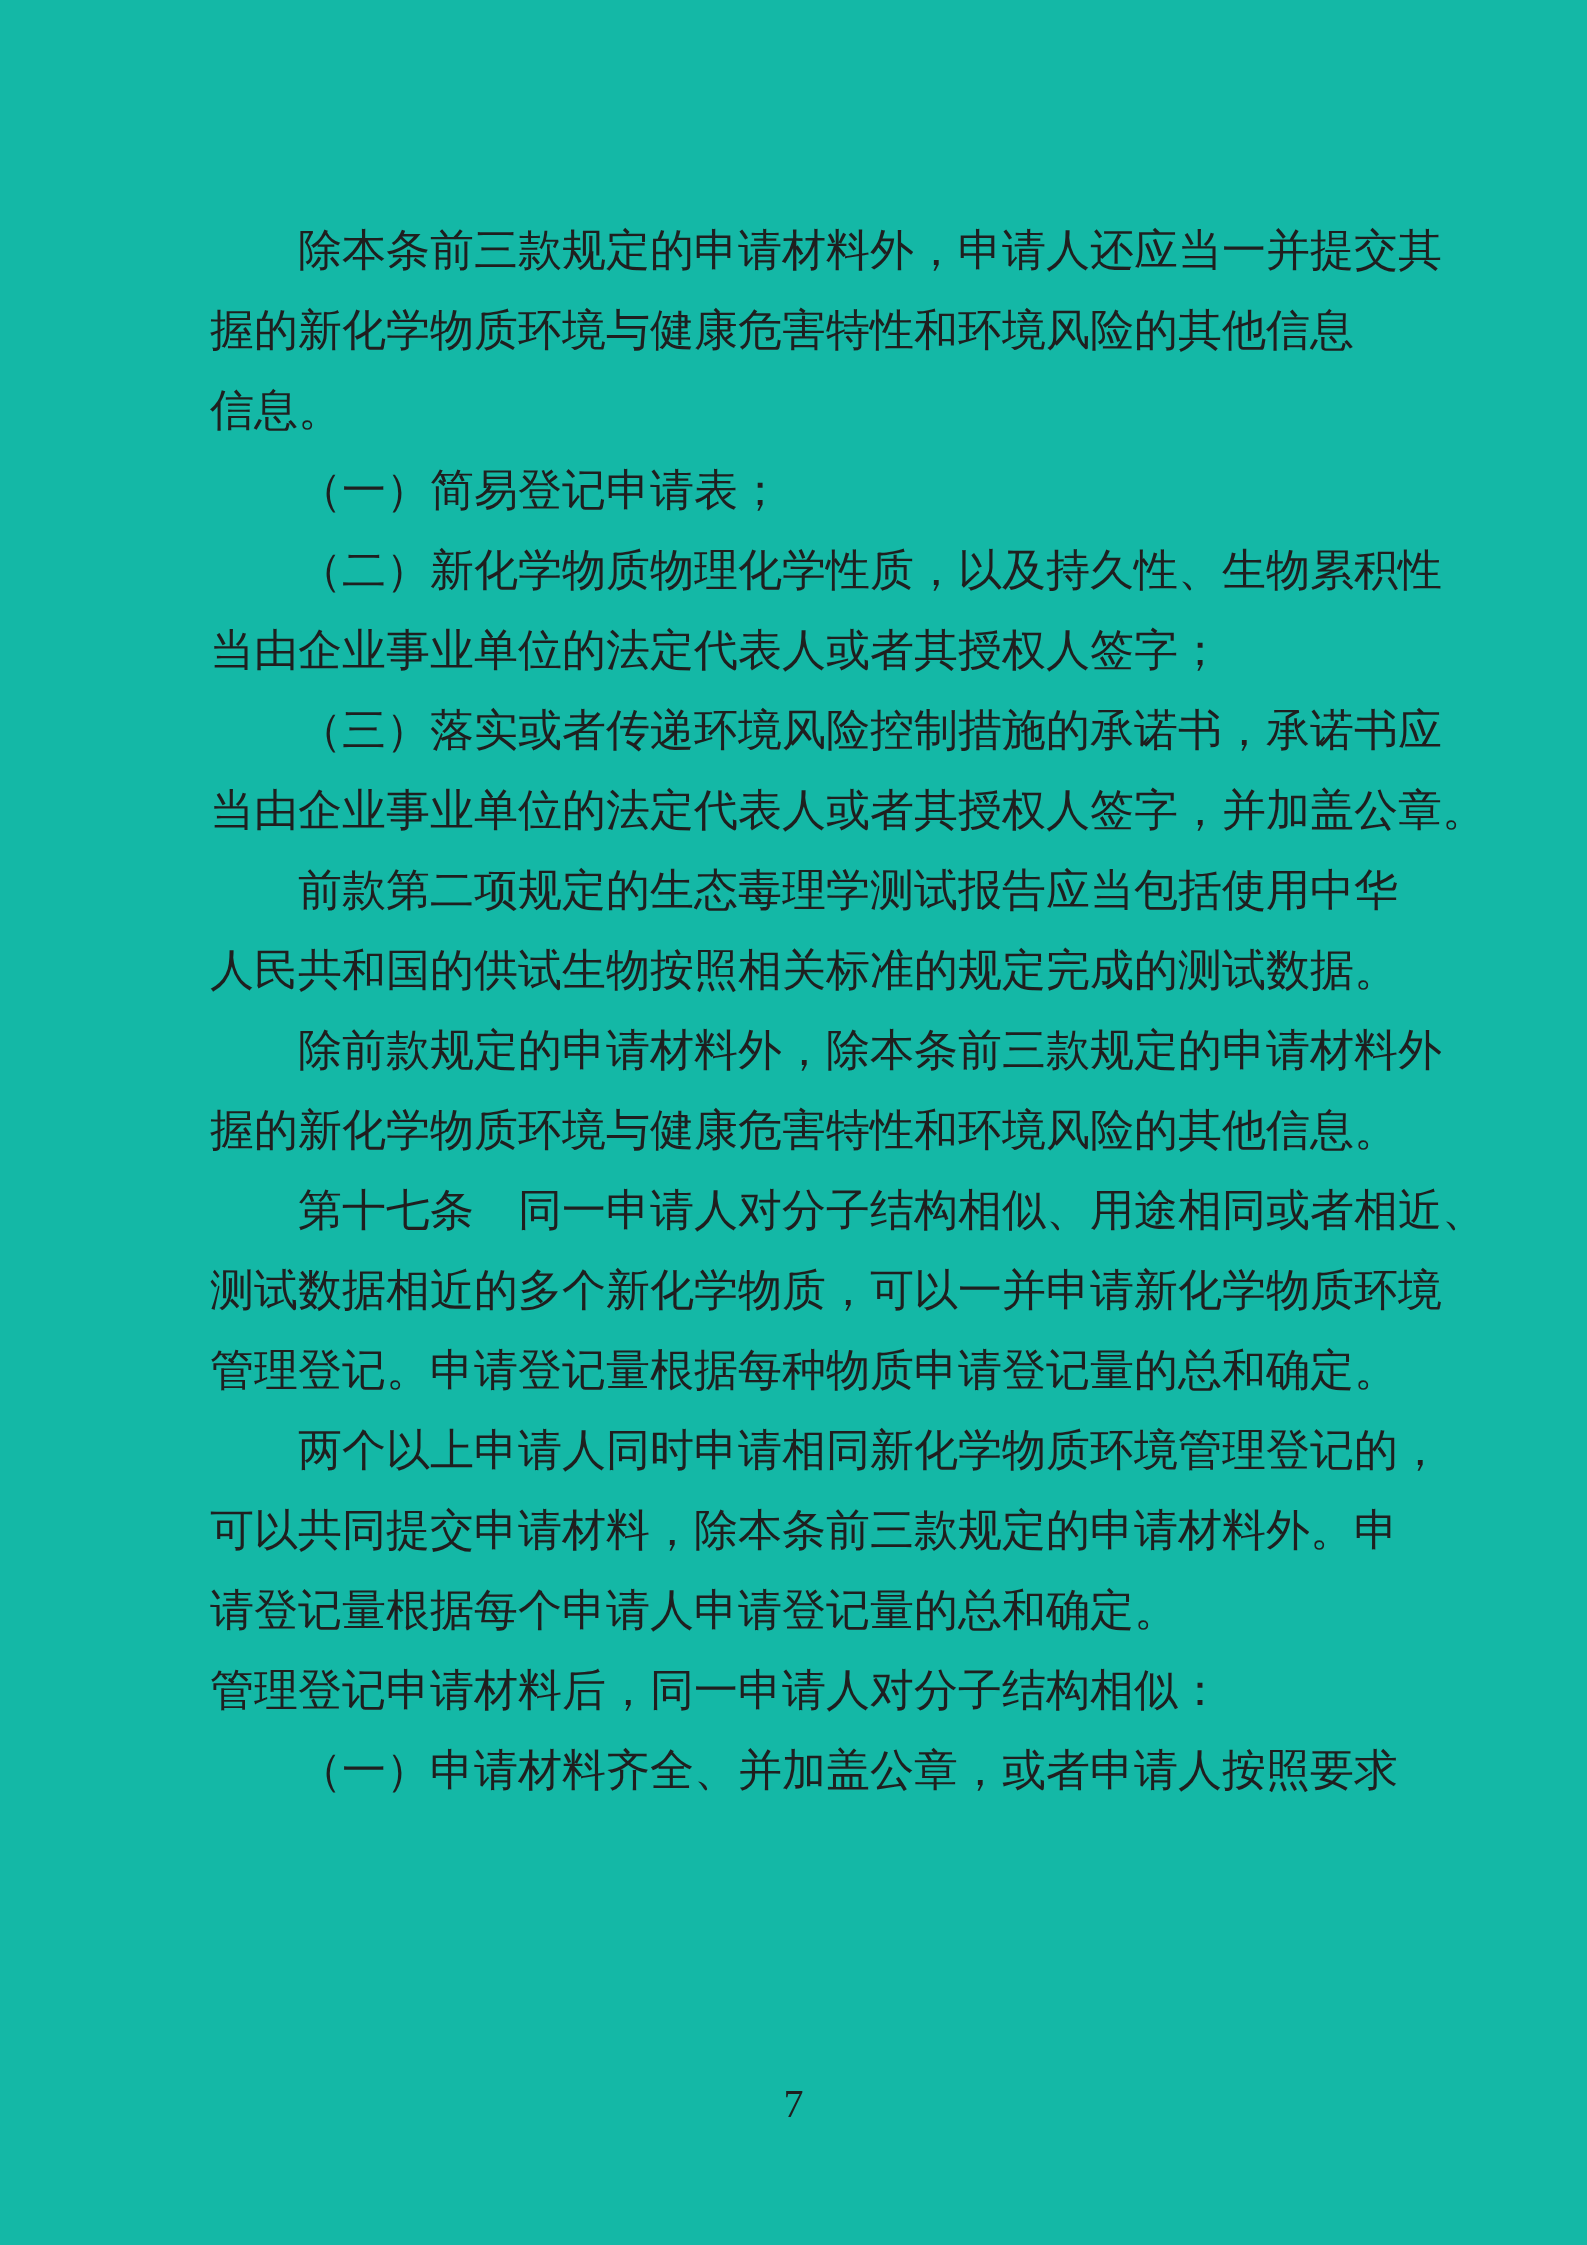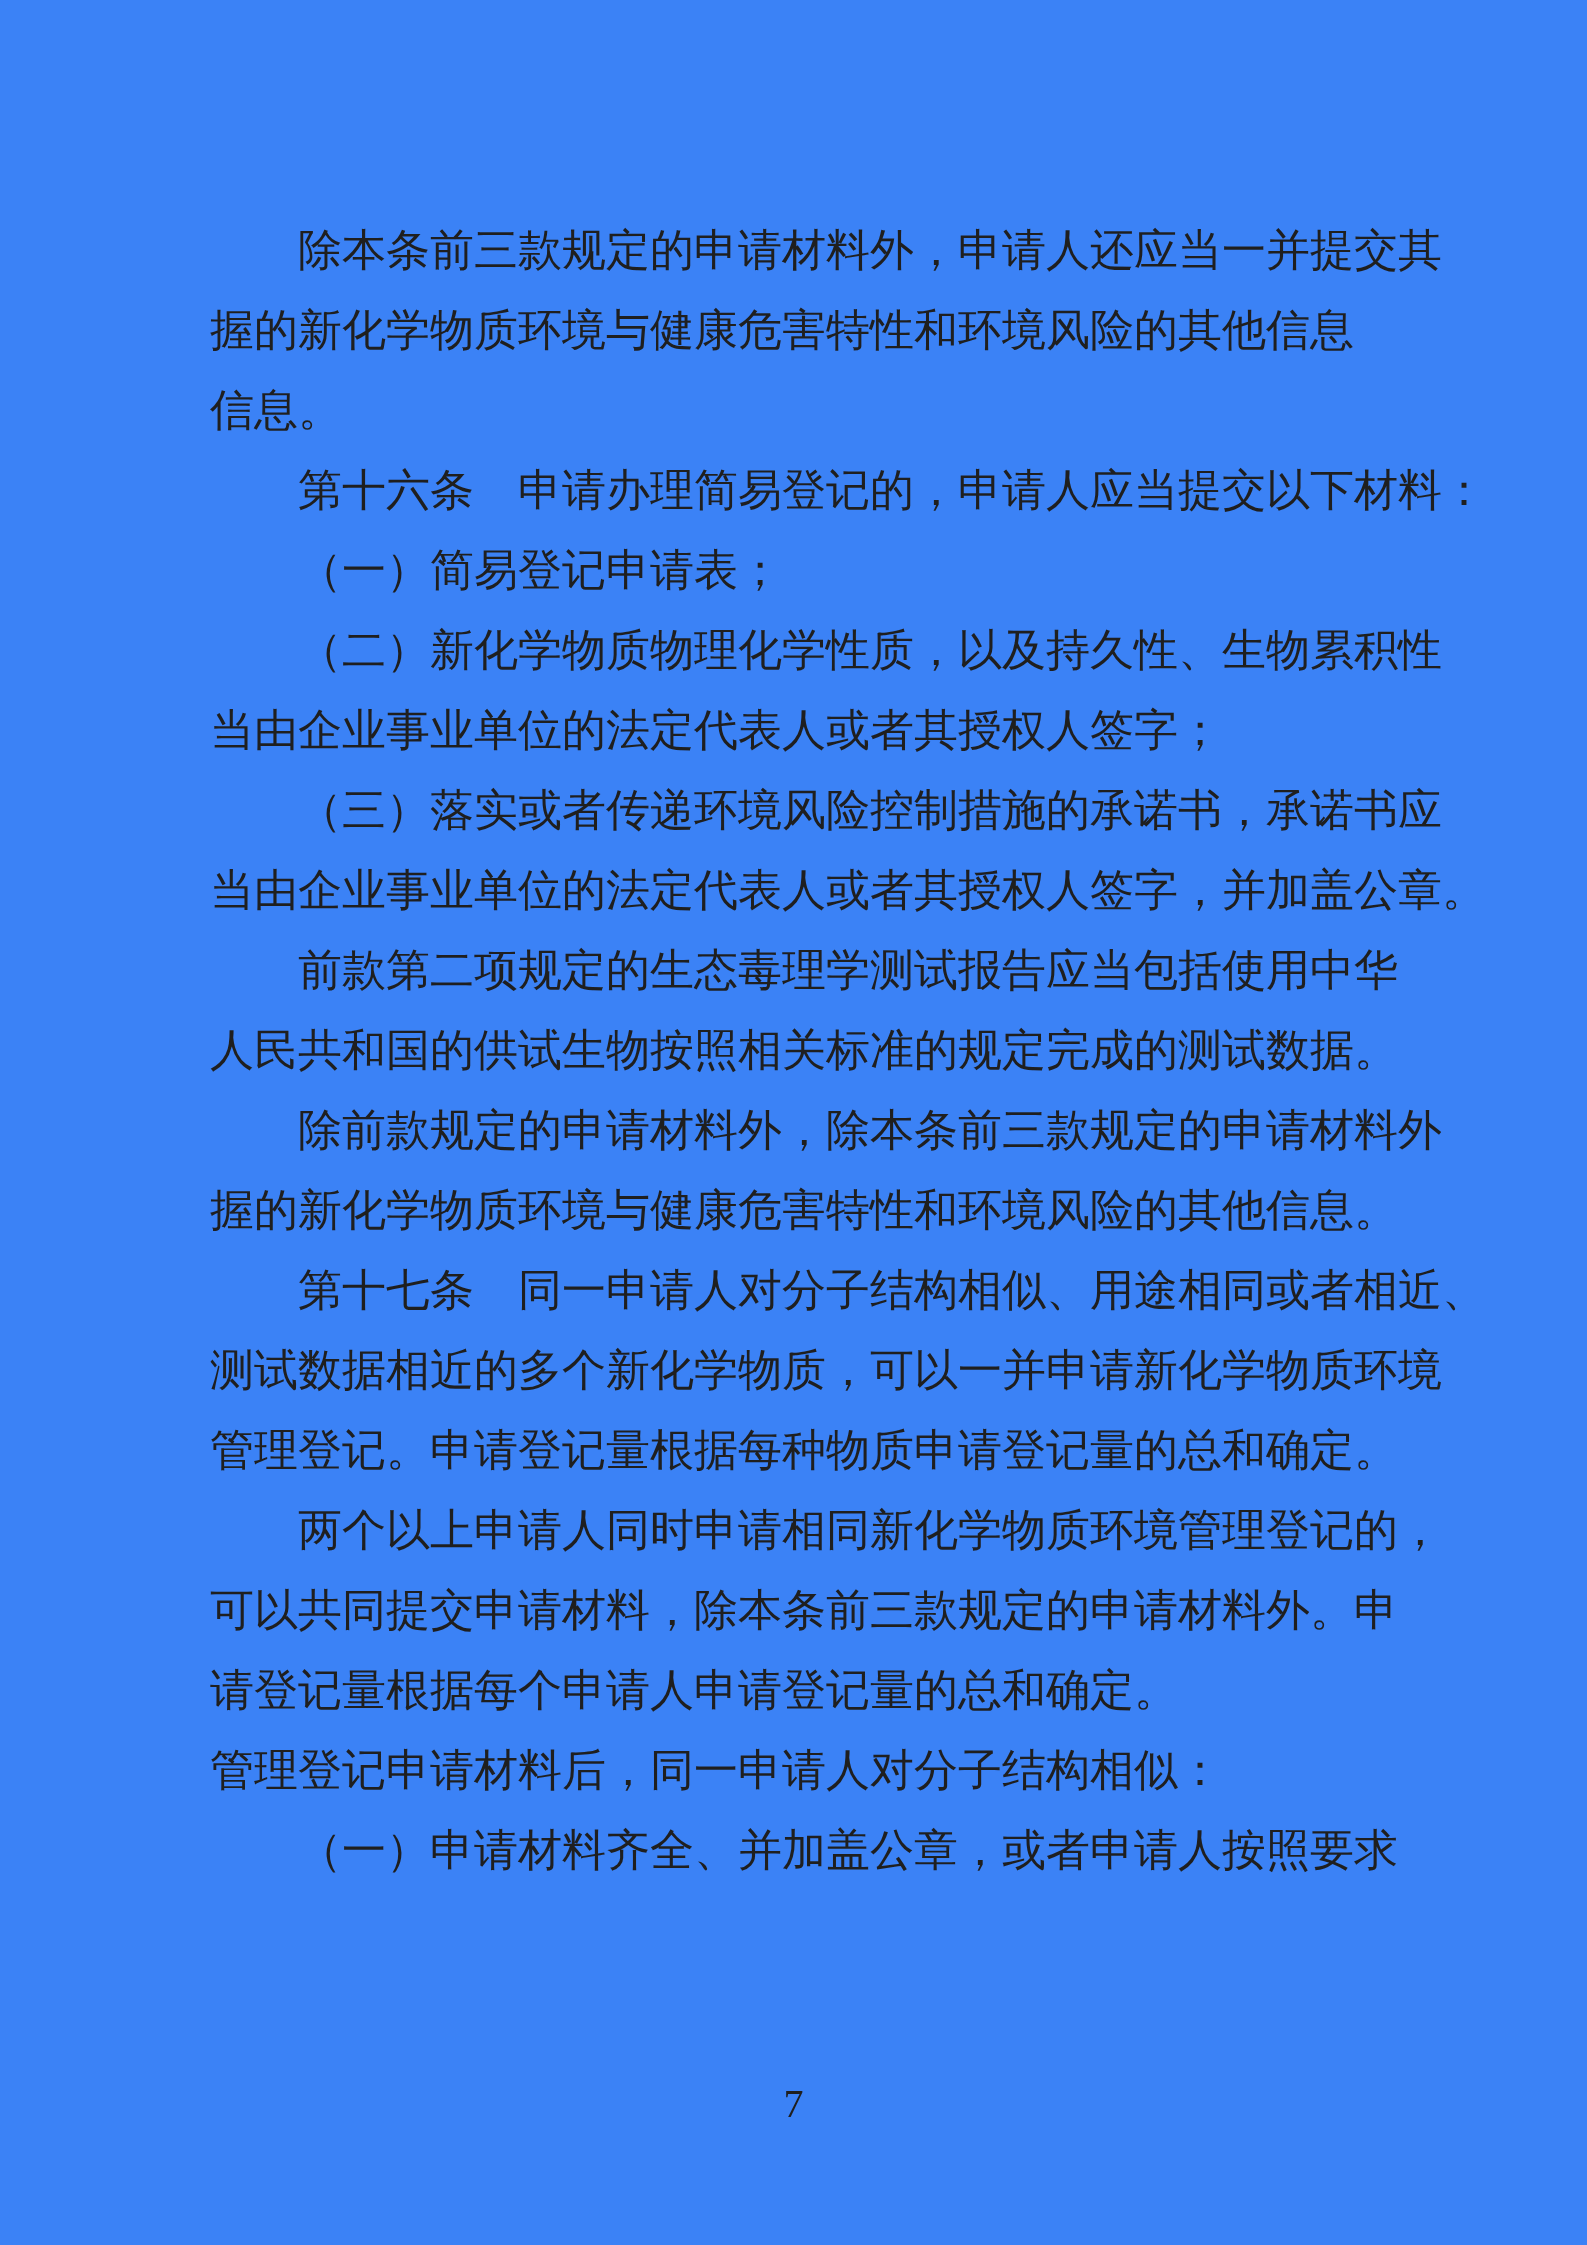--- a/index.html
+++ b/index.html
@@ -4,21 +4,21 @@
 <style>
   html, body {
     margin: 0;
     padding: 0;
     background: #ffffff;
   }
   .page {
     position: relative;
     width: 1587px;
     height: 2245px;
-    background: #3b82f6;
+    background: #14b8a6;
     overflow: hidden;
     font-family: "Liberation Serif", "DejaVu Serif", serif;
     color: #1f1f1f;
   }
   .text-block {
     position: absolute;
     left: 210px;
     top: 211px;
     width: 1202px;
     font-size: 44px;
@@ -45,21 +45,20 @@
 </style>
 </head>
 <body>
 
 <div class="page">
 
   <div class="text-block">
     <div class="line indent">除本条前三款规定的申请材料外，申请人还应当一并提交其</div>
     <div class="line">握的新化学物质环境与健康危害特性和环境风险的其他信息</div>
     <div class="line">信息。</div>
-    <div class="line indent">第十六条　申请办理简易登记的，申请人应当提交以下材料：</div>
     <div class="line indent">（一）简易登记申请表；</div>
     <div class="line indent">（二）新化学物质物理化学性质，以及持久性、生物累积性</div>
     <div class="line">当由企业事业单位的法定代表人或者其授权人签字；</div>
     <div class="line indent">（三）落实或者传递环境风险控制措施的承诺书，承诺书应</div>
     <div class="line">当由企业事业单位的法定代表人或者其授权人签字，并加盖公章。</div>
     <div class="line indent">前款第二项规定的生态毒理学测试报告应当包括使用中华</div>
     <div class="line">人民共和国的供试生物按照相关标准的规定完成的测试数据。</div>
     <div class="line indent">除前款规定的申请材料外，除本条前三款规定的申请材料外</div>
     <div class="line">握的新化学物质环境与健康危害特性和环境风险的其他信息。</div>
     <div class="line indent">第十七条　同一申请人对分子结构相似、用途相同或者相近、</div>

